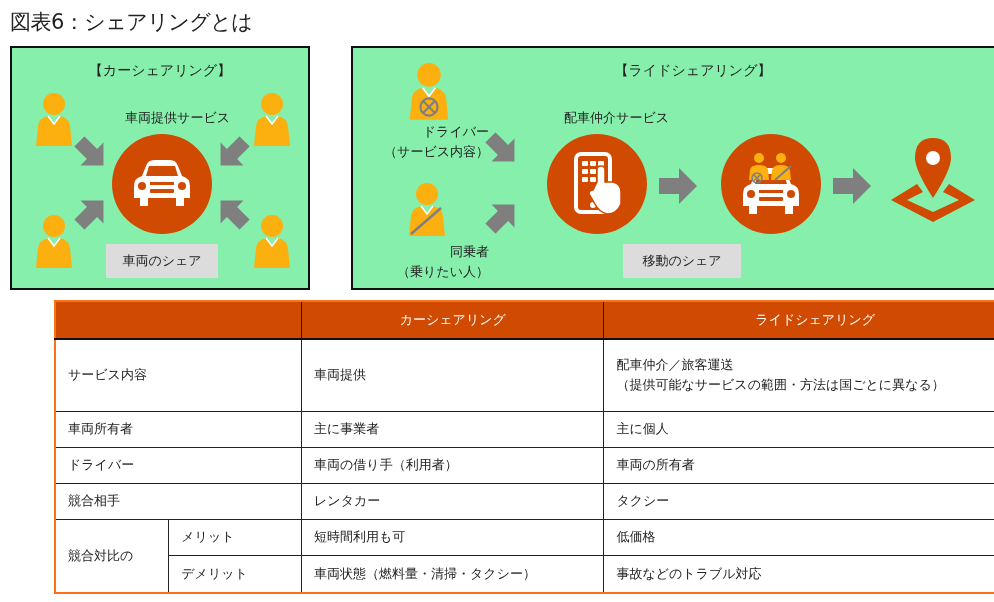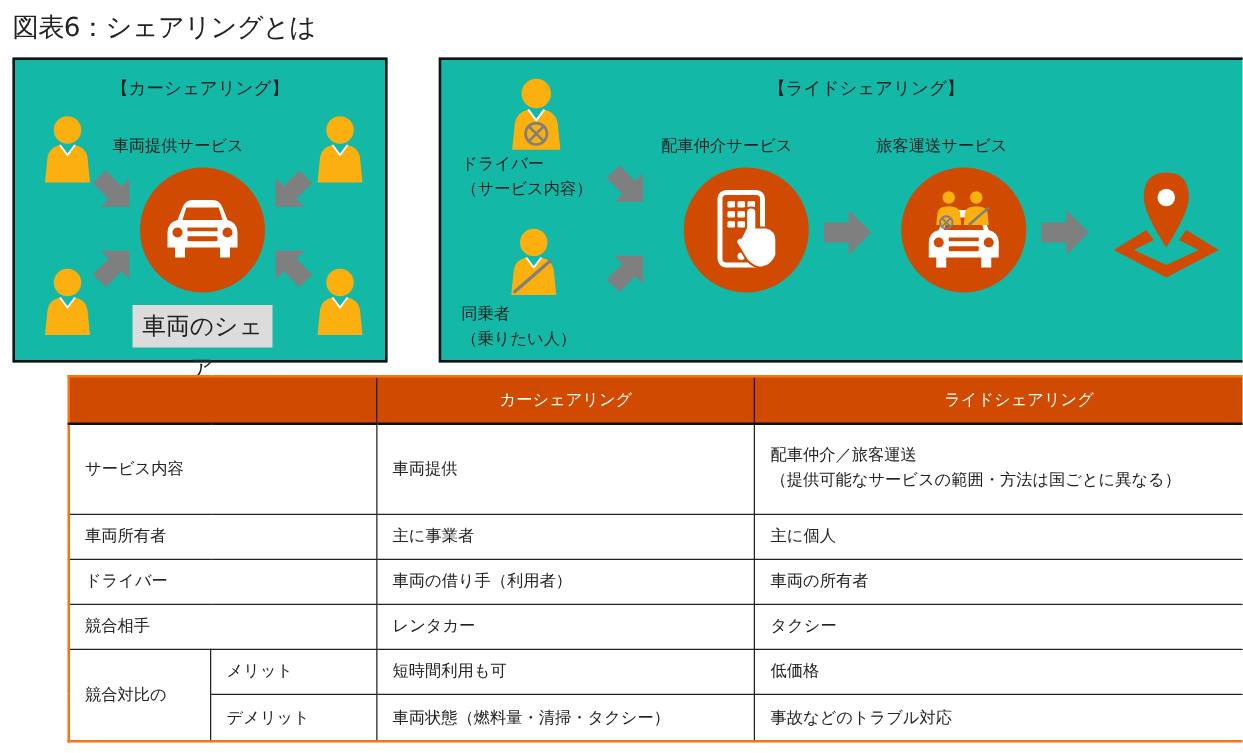--- a/index.html
+++ b/index.html
@@ -1,23 +1,23 @@
 <!DOCTYPE html>
 <html><head>
 <meta charset="utf-8">
 <style>
   * { box-sizing: border-box; margin: 0; padding: 0; }
   body { width: 994px; height: 602px; background: #ffffff; position: relative; overflow: hidden;
          font-family: "DejaVu Sans", "Liberation Sans", sans-serif; color: #222; }
   .abs { position: absolute; }
   .title { left: 10px; top: 8px; font-size: 21px; color: #222; letter-spacing: -0.5px; }
-  .panel { border: 2px solid #111; background: #14b8a6; }
+  .panel { border: 2px solid #111; background: #86efac; }
   .panel-title { font-size: 14px; text-align: center; white-space: nowrap; }
-  .lbl { font-size: 13px; text-align: left; white-space: nowrap; line-height: 20px; }
-  .graybox { background: #dcdcdc; font-size: 19px; text-align: center; line-height: 34px; }
+  .lbl { font-size: 13px; text-align: right; white-space: nowrap; line-height: 20px; }
+  .graybox { background: #dcdcdc; font-size: 13px; text-align: center; line-height: 34px; }
   .circle { border-radius: 50%; background: #d04a02; }
   table { border-collapse: collapse; position: absolute; left: 10px; top: 300px; width: 974px; font-size: 13px; }
   table { border: 2px solid #f97316; margin-left: 44px; }
   th { background: #d04a02; color: #fff; font-weight: normal; height: 38px; border: 1px solid #111; border-bottom: 2px solid #111; text-align: center; }
   td { border: 1px solid #222; padding: 0 12px; height: 36px; vertical-align: middle; }
   td.multi { line-height: 20px; }
 </style>
 </head>
 <body>
 
@@ -120,21 +120,20 @@
         <circle cx="20" cy="53" r="3"></circle>
       </g>
       <path d="M24 30 L24 18 Q24 14 28 14 Q32 14 32 18 L32 30 L40 30 Q48 32 48 40 L48 52 Q44 62 34 62 Q26 60 22 52 L16 42 Q16 38 20 38 Z" fill="#fff" stroke="#d04a02" stroke-width="1.5"></path>
     </svg>
   </div>
 
   <svg class="abs" style="left:306px;top:118px;" width="40" height="40">
       <use href="#arrow"></use>
     </svg>
 
-  <div class="abs lbl" style="left:348px;width:140px;top:60px;">旅客運送サービス</div>
   <div class="abs circle" style="left:368px;top:86px;width:100px;height:100px;">
     <svg class="abs" style="left:20px;top:16px;" width="60" height="66" viewBox="0 0 60 66">
       <use href="#car" x="0" y="16" width="60" height="50"></use>
       <g fill="#fbb00f">
         <circle cx="18" cy="8" r="5"></circle>
           <path d="M8 30 L9 20 Q10 15 18 15 Q26 15 27 20 L28 30 Z"></path>
         <circle cx="40" cy="8" r="5"></circle>
           <path d="M30 30 L31 20 Q32 15 40 15 Q48 15 49 20 L50 30 Z"></path>
       </g>
       <circle cx="16" cy="28" r="5" fill="none" stroke="#7f7f7f" stroke-width="1.5"></circle>
@@ -146,20 +145,21 @@
   <svg class="abs" style="left:480px;top:118px;" width="40" height="40">
       <use href="#arrow"></use>
     </svg>
 
   <svg class="abs" style="left:534px;top:86px;" width="92" height="90" viewBox="0 0 92 90">
     <path d="M46 4 Q28 4 28 24 Q28 36 46 64 Q64 36 64 24 Q64 4 46 4 Z" fill="#d04a02"></path>
     <circle cx="46" cy="24" r="7" fill="#fff"></circle>
     <path d="M30 50 L4 66 L46 88 L88 66 L62 50 L56 58 L72 66 L46 78 L20 66 L36 58 Z" fill="#d04a02"></path>
   </svg>
 
+  <div class="abs graybox" style="left:270px;top:196px;width:118px;height:34px;">移動のシェア</div>
 </div>
 
 <table>
   <colgroup>
       <col style="width:114px">
       <col style="width:133px">
       <col style="width:303px">
       <col style="width:424px">
     </colgroup>
   <tbody>

